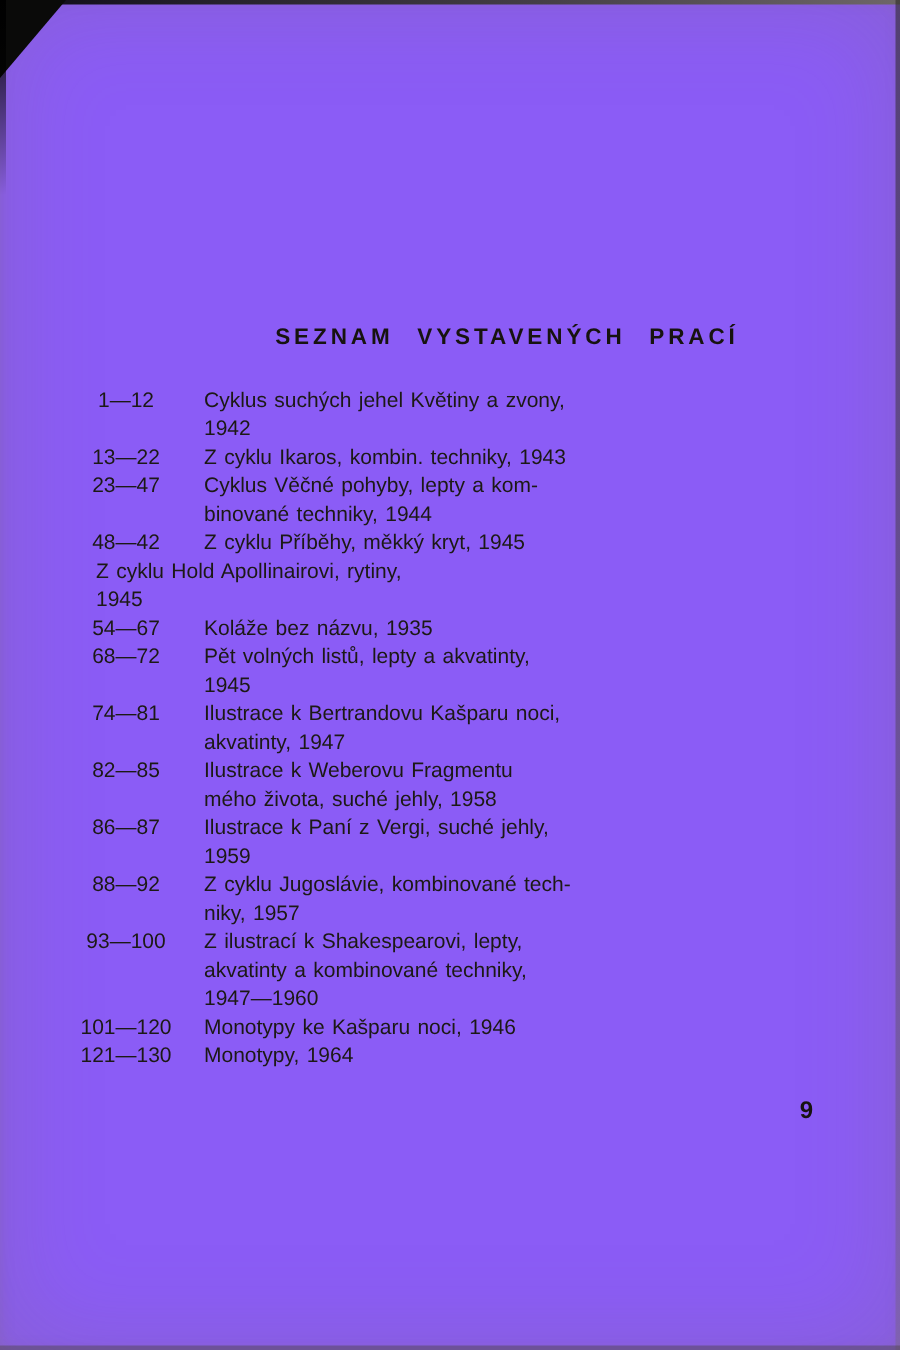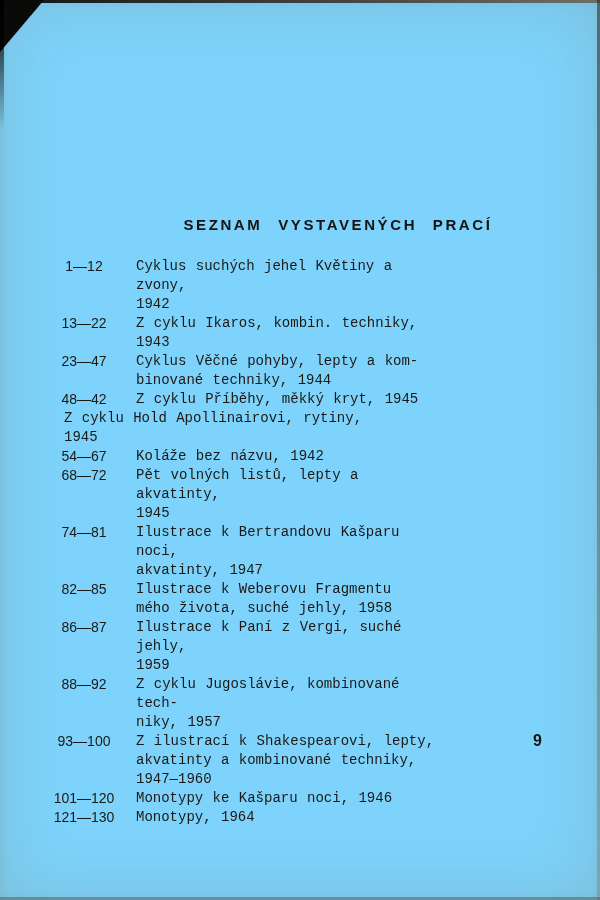--- a/index.html
+++ b/index.html
@@ -4,21 +4,21 @@
 <style>
   html, body {
     margin: 0;
     padding: 0;
     background: #2a2a28;
   }
   .scan {
     position: relative;
     width: 600px;
     height: 900px;
-    background: #7dd3fc;
+    background: #8b5cf6;
     overflow: hidden;
     font-family: "Liberation Sans", sans-serif;
     color: #1c1915;
     box-shadow: inset 0 0 70px rgba(125, 112, 82, 0.22), inset 0 0 10px rgba(125, 112, 82, 0.18);
   }
   
   .edge-top {
     position: absolute; top: 0; left: 0; right: 0; height: 3px;
     background: linear-gradient(to right, #000000, #191917 22%, #3d3b36 60%, #6b675c 100%);
     opacity: 0.9;
@@ -63,21 +63,20 @@
     width: 72px;
     flex: 0 0 72px;
     text-align: center;
     white-space: nowrap;
   }
   .entry-text {
     margin-left: 16px;
     width: 300px;
     white-space: pre-line;
     word-spacing: 1px;
-    font-family: Liberation Mono, monospace;
   }
   .page-number {
     position: absolute;
     top: 732px;
     right: 58px;
     font-size: 16px;
     font-weight: bold;
     color: #171310;
   }
 </style>
@@ -112,21 +111,21 @@
     <div class="row">
       <span class="entry-range">48—42</span>
       <span class="entry-text">Z cyklu Příběhy, měkký kryt, 1945</span>
     </div>
     <div class="row">
       <span class="entry-text">Z cyklu Hold Apollinairovi, rytiny,
 1945</span>
     </div>
     <div class="row">
       <span class="entry-range">54—67</span>
-      <span class="entry-text">Koláže bez názvu, 1942</span>
+      <span class="entry-text">Koláže bez názvu, 1935</span>
     </div>
     <div class="row">
       <span class="entry-range">68—72</span>
       <span class="entry-text">Pět volných listů, lepty a akvatinty,
 1945</span>
     </div>
     <div class="row">
       <span class="entry-range">74—81</span>
       <span class="entry-text">Ilustrace k Bertrandovu Kašparu noci,
 akvatinty, 1947</span>

